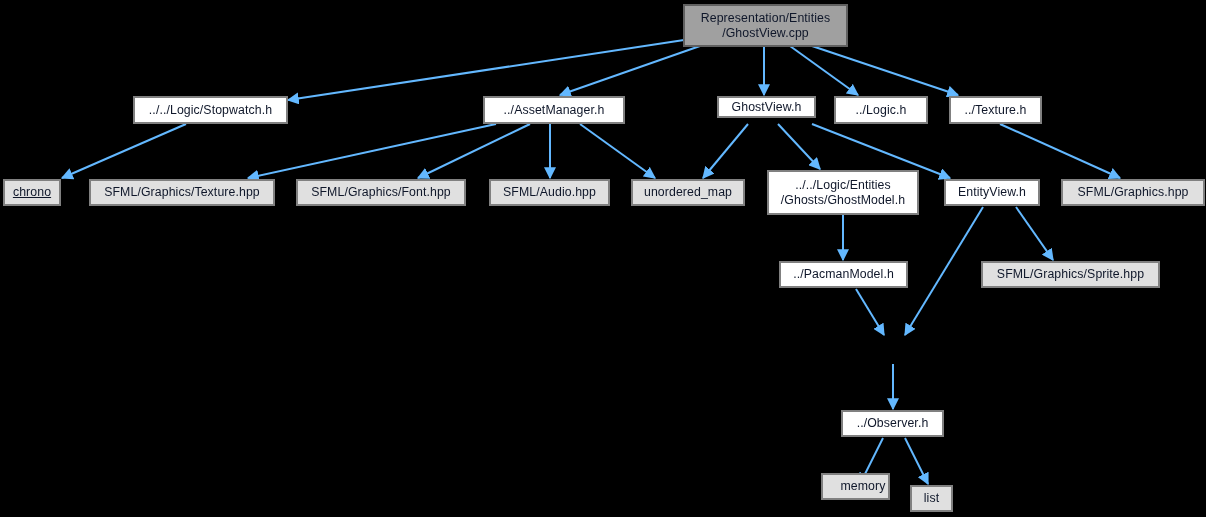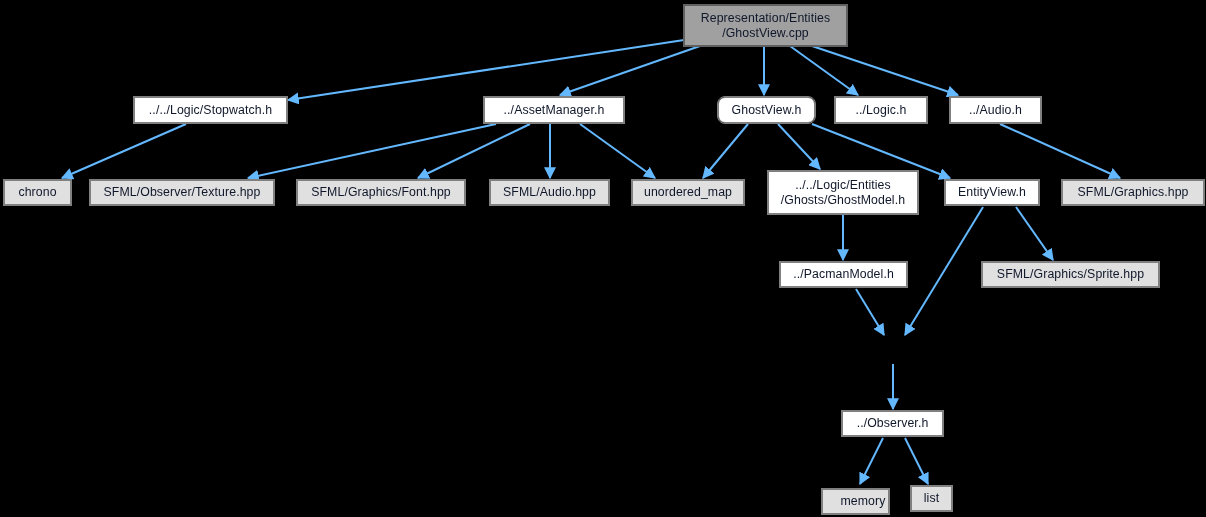--- a/index.html
+++ b/index.html
@@ -76,30 +76,30 @@
       <line x1="1016" y1="207" x2="1053" y2="260" stroke="#63b8ff" stroke-width="2" marker-end="url(#arrowhead)"></line>
       <line x1="856" y1="289" x2="884" y2="335" stroke="#63b8ff" stroke-width="2" marker-end="url(#arrowhead)"></line>
       <line x1="893" y1="364" x2="893" y2="409" stroke="#63b8ff" stroke-width="2" marker-end="url(#arrowhead)"></line>
       <line x1="883" y1="438" x2="860" y2="484" stroke="#63b8ff" stroke-width="2" marker-end="url(#arrowhead)"></line>
       <line x1="905" y1="438" x2="928" y2="484" stroke="#63b8ff" stroke-width="2" marker-end="url(#arrowhead)"></line>
     </svg>
 <div class="node root" style="left: 684px; top: 5px; width: 163px; height: 41px;">Representation/Entities
 /GhostView.cpp</div>
     <div class="node" style="left: 134px; top: 97px; width: 153px; height: 26px;">../../Logic/Stopwatch.h</div>
     <div class="node" style="left: 484px; top: 97px; width: 140px; height: 26px;">../AssetManager.h</div>
-    <div class="node" style="left: 718px; top: 97px; width: 97px; height: 26px; border-radius: 7px;">GhostView.h</div>
+    <div class="node" style="left: 718px; top: 97px; width: 97px; height: 20px;">GhostView.h</div>
     <div class="node" style="left: 835px; top: 97px; width: 92px; height: 26px;">../Logic.h</div>
-    <div class="node" style="left: 950px; top: 97px; width: 91px; height: 26px;">../Audio.h</div>
-    <div class="node sys" style="left: 4px; top: 180px; width: 67px; height: 25px;">chrono</div>
-    <div class="node sys" style="left: 90px; top: 180px; width: 184px; height: 25px;">SFML/Observer/Texture.hpp</div>
+    <div class="node" style="left: 950px; top: 97px; width: 91px; height: 26px;">../Texture.h</div>
+    <div class="node sys" style="left: 4px; top: 180px; width: 56px; height: 25px; text-decoration: underline;">chrono</div>
+    <div class="node sys" style="left: 90px; top: 180px; width: 184px; height: 25px;">SFML/Graphics/Texture.hpp</div>
     <div class="node sys" style="left: 297px; top: 180px; width: 168px; height: 25px;">SFML/Graphics/Font.hpp</div>
     <div class="node sys" style="left: 490px; top: 180px; width: 119px; height: 25px;">SFML/Audio.hpp</div>
     <div class="node sys" style="left: 632px; top: 180px; width: 112px; height: 25px;">unordered_map</div>
     <div class="node" style="left: 768px; top: 171px; width: 150px; height: 43px;">../../Logic/Entities
 /Ghosts/GhostModel.h</div>
     <div class="node" style="left: 945px; top: 180px; width: 94px; height: 25px;">EntityView.h</div>
     <div class="node sys" style="left: 1062px; top: 180px; width: 142px; height: 25px;">SFML/Graphics.hpp</div>
     <div class="node" style="left: 780px; top: 262px; width: 127px; height: 25px;">../PacmanModel.h</div>
     <div class="node sys" style="left: 982px; top: 262px; width: 177px; height: 25px;">SFML/Graphics/Sprite.hpp</div>
     <div class="node" style="left: 842px; top: 411px; width: 101px; height: 25px;">../Observer.h</div>
-    <div class="node sys" style="left: 822px; top: 489px; width: 67px; height: 25px; padding-left: 15px;">memory</div>
+    <div class="node sys" style="left: 822px; top: 474px; width: 67px; height: 25px; padding-left: 15px;">memory</div>
     <div class="node sys" style="left: 911px; top: 486px; width: 41px; height: 25px;">list</div>
   </div>
 
 </body></html>

